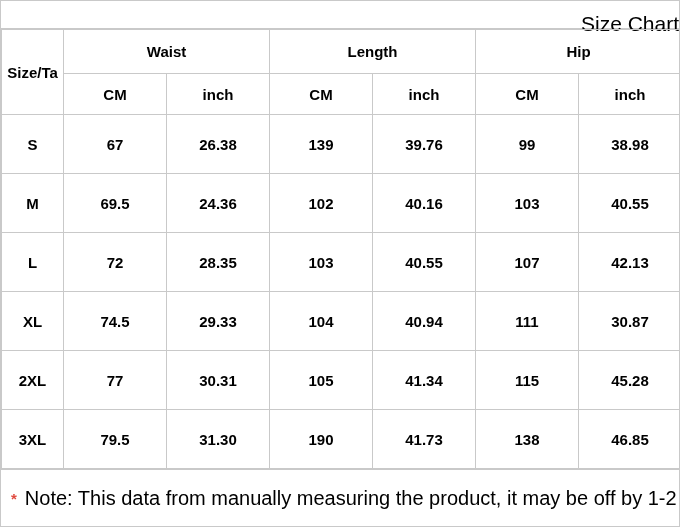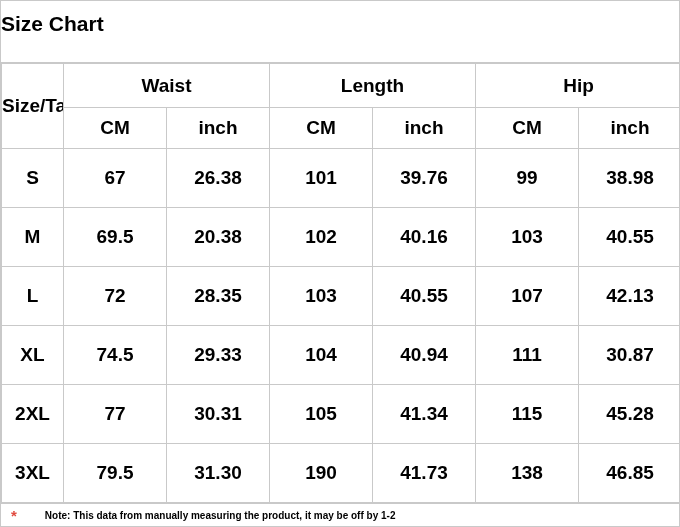--- a/index.html
+++ b/index.html
@@ -16,37 +16,37 @@
   }
   .chart-wrap {
     width: 680px;
     height: 527px;
     box-sizing: border-box;
     border: 1px solid #c9c9c9;
     display: flex;
     flex-direction: column;
   }
   .chart-title {
-    height: 62px;
+    height: 28px;
     line-height: 46px;
-    text-align: left;
+    text-align: right;
     font-size: 21px;
-    font-weight: bold;
+    font-weight: normal;
     border-bottom: 1px solid #c9c9c9;
     box-sizing: border-box;
   }
   table.size-table {
     width: 100%;
     border-collapse: collapse;
     table-layout: fixed;
   }
   table.size-table td, table.size-table th {
     border: 1px solid #c9c9c9;
     text-align: center;
-    font-size: 19px;
+    font-size: 15px;
     padding: 0;
     margin: 0;
   }
   .col-size { width: 62px; }
   .col-val  { width: 103px; }
 
   .group-head {
     height: 43px;
     font-weight: bold;
     font-size: 16px;
@@ -80,23 +80,22 @@
     box-sizing: border-box;
     border-top: 1px solid #c9c9c9;
   }
   .note-star {
     color: #e04a3f;
     font-size: 15px;
     font-weight: bold;
     margin-right: 8px;
   }
   .note-text {
-    font-size: 10px;
-    font-weight: bold;
-    margin-left: 20px;
+    font-size: 20px;
+    font-weight: normal;
   }
 </style>
 </head>
 <body>
 
 <div class="chart-wrap">
 
   <div class="chart-title">Size Chart</div>
 
   <table class="size-table">
@@ -122,30 +121,30 @@
         <td class="unit-head">CM</td>
         <td class="unit-head">inch</td>
         <td class="unit-head">CM</td>
         <td class="unit-head">inch</td>
       </tr>
 
       <tr class="data-row">
         <td class="size-cell">S</td>
         <td>67</td>
         <td>26.38</td>
-        <td>101</td>
+        <td>139</td>
         <td>39.76</td>
         <td>99</td>
         <td>38.98</td>
       </tr>
 
       <tr class="data-row">
         <td class="size-cell">M</td>
         <td>69.5</td>
-        <td>20.38</td>
+        <td>24.36</td>
         <td>102</td>
         <td>40.16</td>
         <td>103</td>
         <td>40.55</td>
       </tr>
 
       <tr class="data-row">
         <td class="size-cell">L</td>
         <td>72</td>
         <td>28.35</td>

